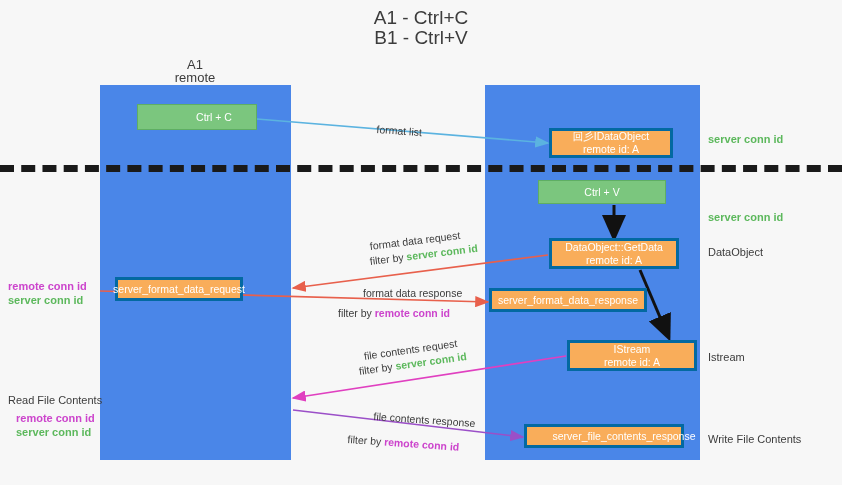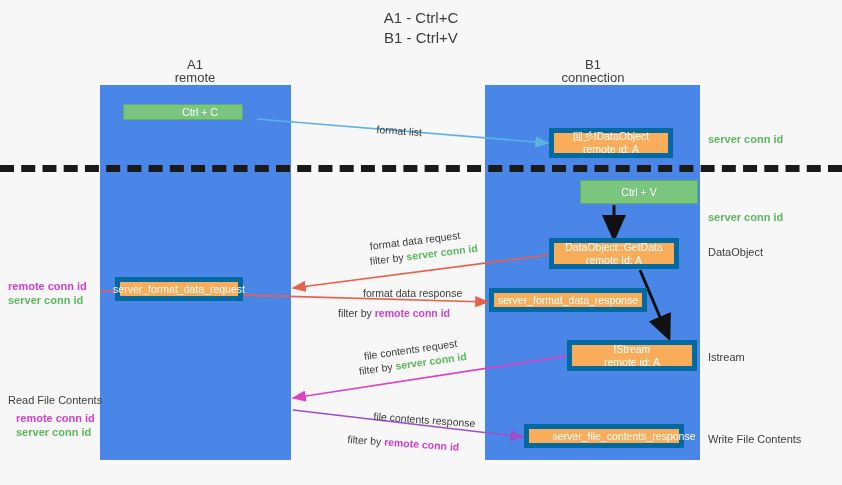--- a/index.html
+++ b/index.html
@@ -8,21 +8,21 @@
     background:#f7f7f7;
     font-family:"Liberation Sans", sans-serif;
     position:relative;
     overflow:hidden;
     color:#3c3c3c;
   }
   #stage{position:absolute;inset:0;}
 
   .title{
     position:absolute;left:0;right:0;top:8px;
-    text-align:center;font-size:15px;line-height:20px;color:#3c3c3c;
+    text-align:center;font-size:19px;line-height:20px;color:#3c3c3c;
   }
 
   .col-head{
     position:absolute;text-align:center;font-size:13px;line-height:13px;color:#3c3c3c;
   }
   .col-head .sub{display:block;}
 
   .lane{
     position:absolute;background:#4a86e8;
   }
@@ -34,21 +34,21 @@
     border-top:7px dashed #1a1a1a;
   }
 
   .box{
     position:absolute;
     display:flex;flex-direction:column;align-items:center;justify-content:center;
     color:#ffffff;font-size:10.5px;line-height:13px;text-align:center;
     box-sizing:border-box;
   }
   .green{background:#7bc67e;border:1px solid #5fae63;}
-  .orange{background:#f9ad5a;border:5px solid #0369a1;}
+  .orange{background:#f9ad5a;border:3px solid #0369a1;}
 
   .lbl{position:absolute;font-size:11px;line-height:14px;color:#3c3c3c;white-space:nowrap;}
   .green-t{color:#5cb85c;font-weight:bold;}
   .purple-t{color:#cc44cc;font-weight:bold;}
   .lbl-stack{position:absolute;font-size:11px;line-height:14px;white-space:nowrap;}
 
   .rot{position:absolute;white-space:nowrap;font-size:10.5px;line-height:14px;transform-origin:left top;}
 
   svg.arrows{position:absolute;left:0;top:0;width:842px;height:485px;pointer-events:none;}
 </style>
@@ -58,24 +58,20 @@
 <div id="stage">
 
   <div class="title">
     <div>A1 - Ctrl+C</div>
     <div>B1 - Ctrl+V</div>
   </div>
 
   <div class="col-head" style="left:140px;top:58px;width:110px;">
     <span>A1</span>
     <span class="sub">remote</span>
-  </div>
-  <div class="col-head" style="left:538px;top:58px;width:110px;">
-    <span>B1</span>
-    <span class="sub">connection</span>
   </div>
 
   <div class="lane lane-a"></div>
   <div class="lane lane-b"></div>
 
   <svg class="arrows">
     <defs>
       <marker id="ah-blue" markerWidth="9" markerHeight="7" refX="8" refY="3.5" orient="auto">
         <polygon points="0 0, 9 3.5, 0 7" fill="#5bb3e0"></polygon>
       </marker>
@@ -103,30 +99,30 @@
 
     <line x1="100" y1="291" x2="488" y2="302" stroke="#e8604c" stroke-width="1.6" marker-end="url(#ah-red)"></line>
 
     <line x1="566" y1="356" x2="293" y2="398" stroke="#e040c0" stroke-width="1.6" marker-end="url(#ah-mag)"></line>
 
     <line x1="293" y1="410" x2="523" y2="437" stroke="#9b4fc8" stroke-width="1.6" marker-end="url(#ah-pur)"></line>
   </svg>
 
   <div class="divider"></div>
 
-  <div class="box green" style="left:123px;top:104px;width:120px;height:16px;padding-left:34px;">
+  <div class="box green" style="left:137px;top:104px;width:120px;height:26px;padding-left:34px;">
     <span>Ctrl + C</span>
   </div>
 
   <div class="box orange" style="left:549px;top:128px;width:124px;height:30px;">
     <span>回彡IDataObject</span>
     <span>remote id: A</span>
   </div>
 
-  <div class="box green" style="left:580px;top:180px;width:118px;height:24px;">
+  <div class="box green" style="left:538px;top:180px;width:128px;height:24px;">
     <span>Ctrl + V</span>
   </div>
 
   <div class="box orange" style="left:549px;top:238px;width:130px;height:31px;">
     <span>DataObject::GetData</span>
     <span>remote id: A</span>
   </div>
 
   <div class="box orange" style="left:567px;top:340px;width:130px;height:31px;">
     <span>IStream</span>

